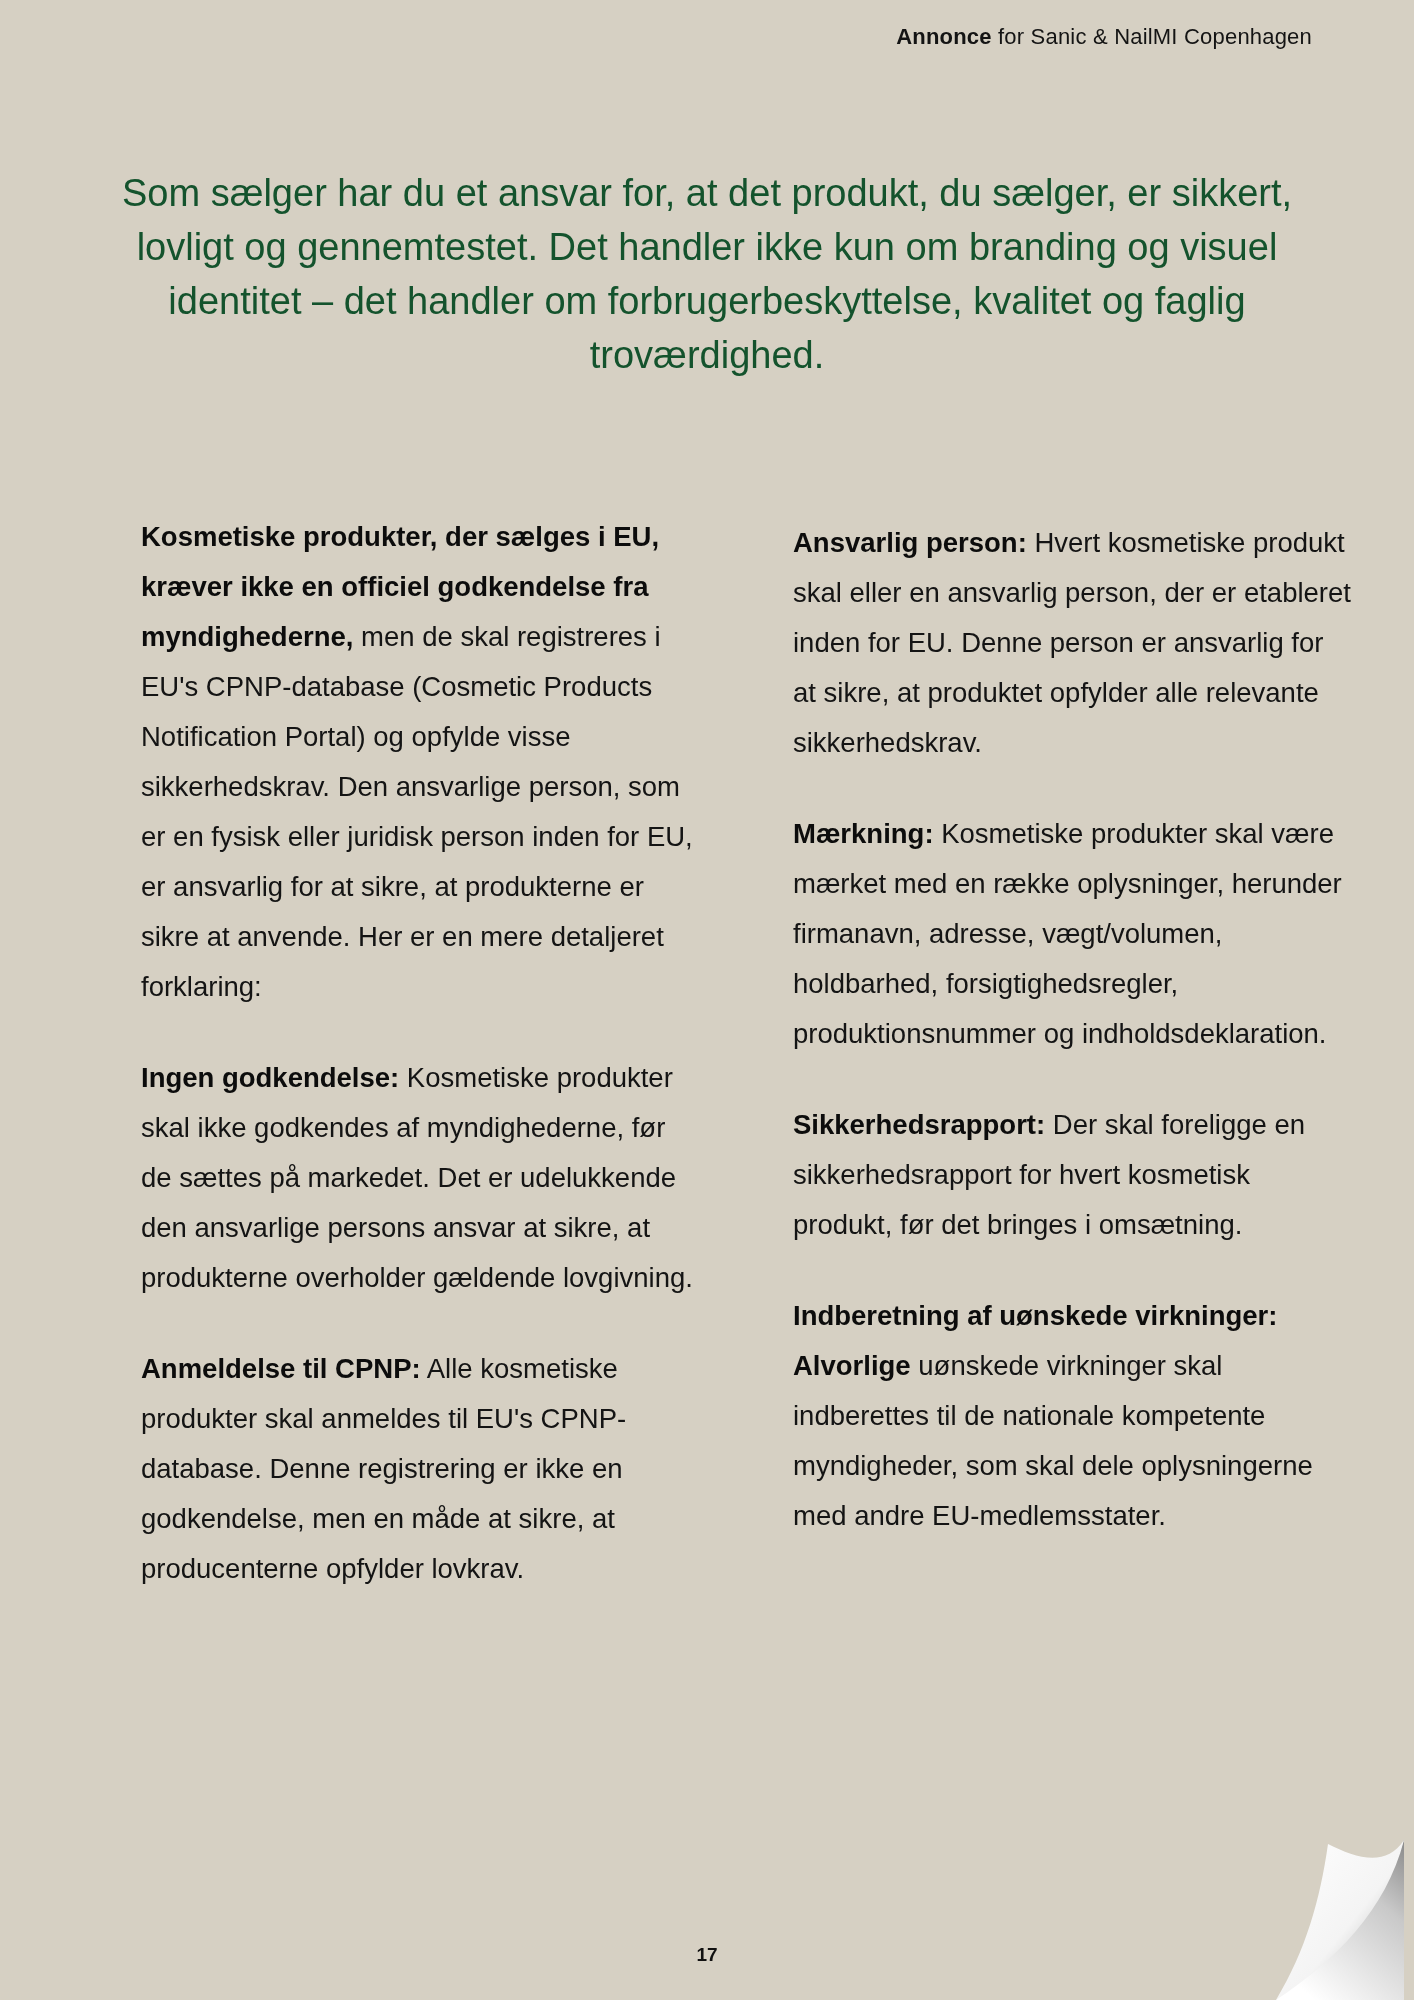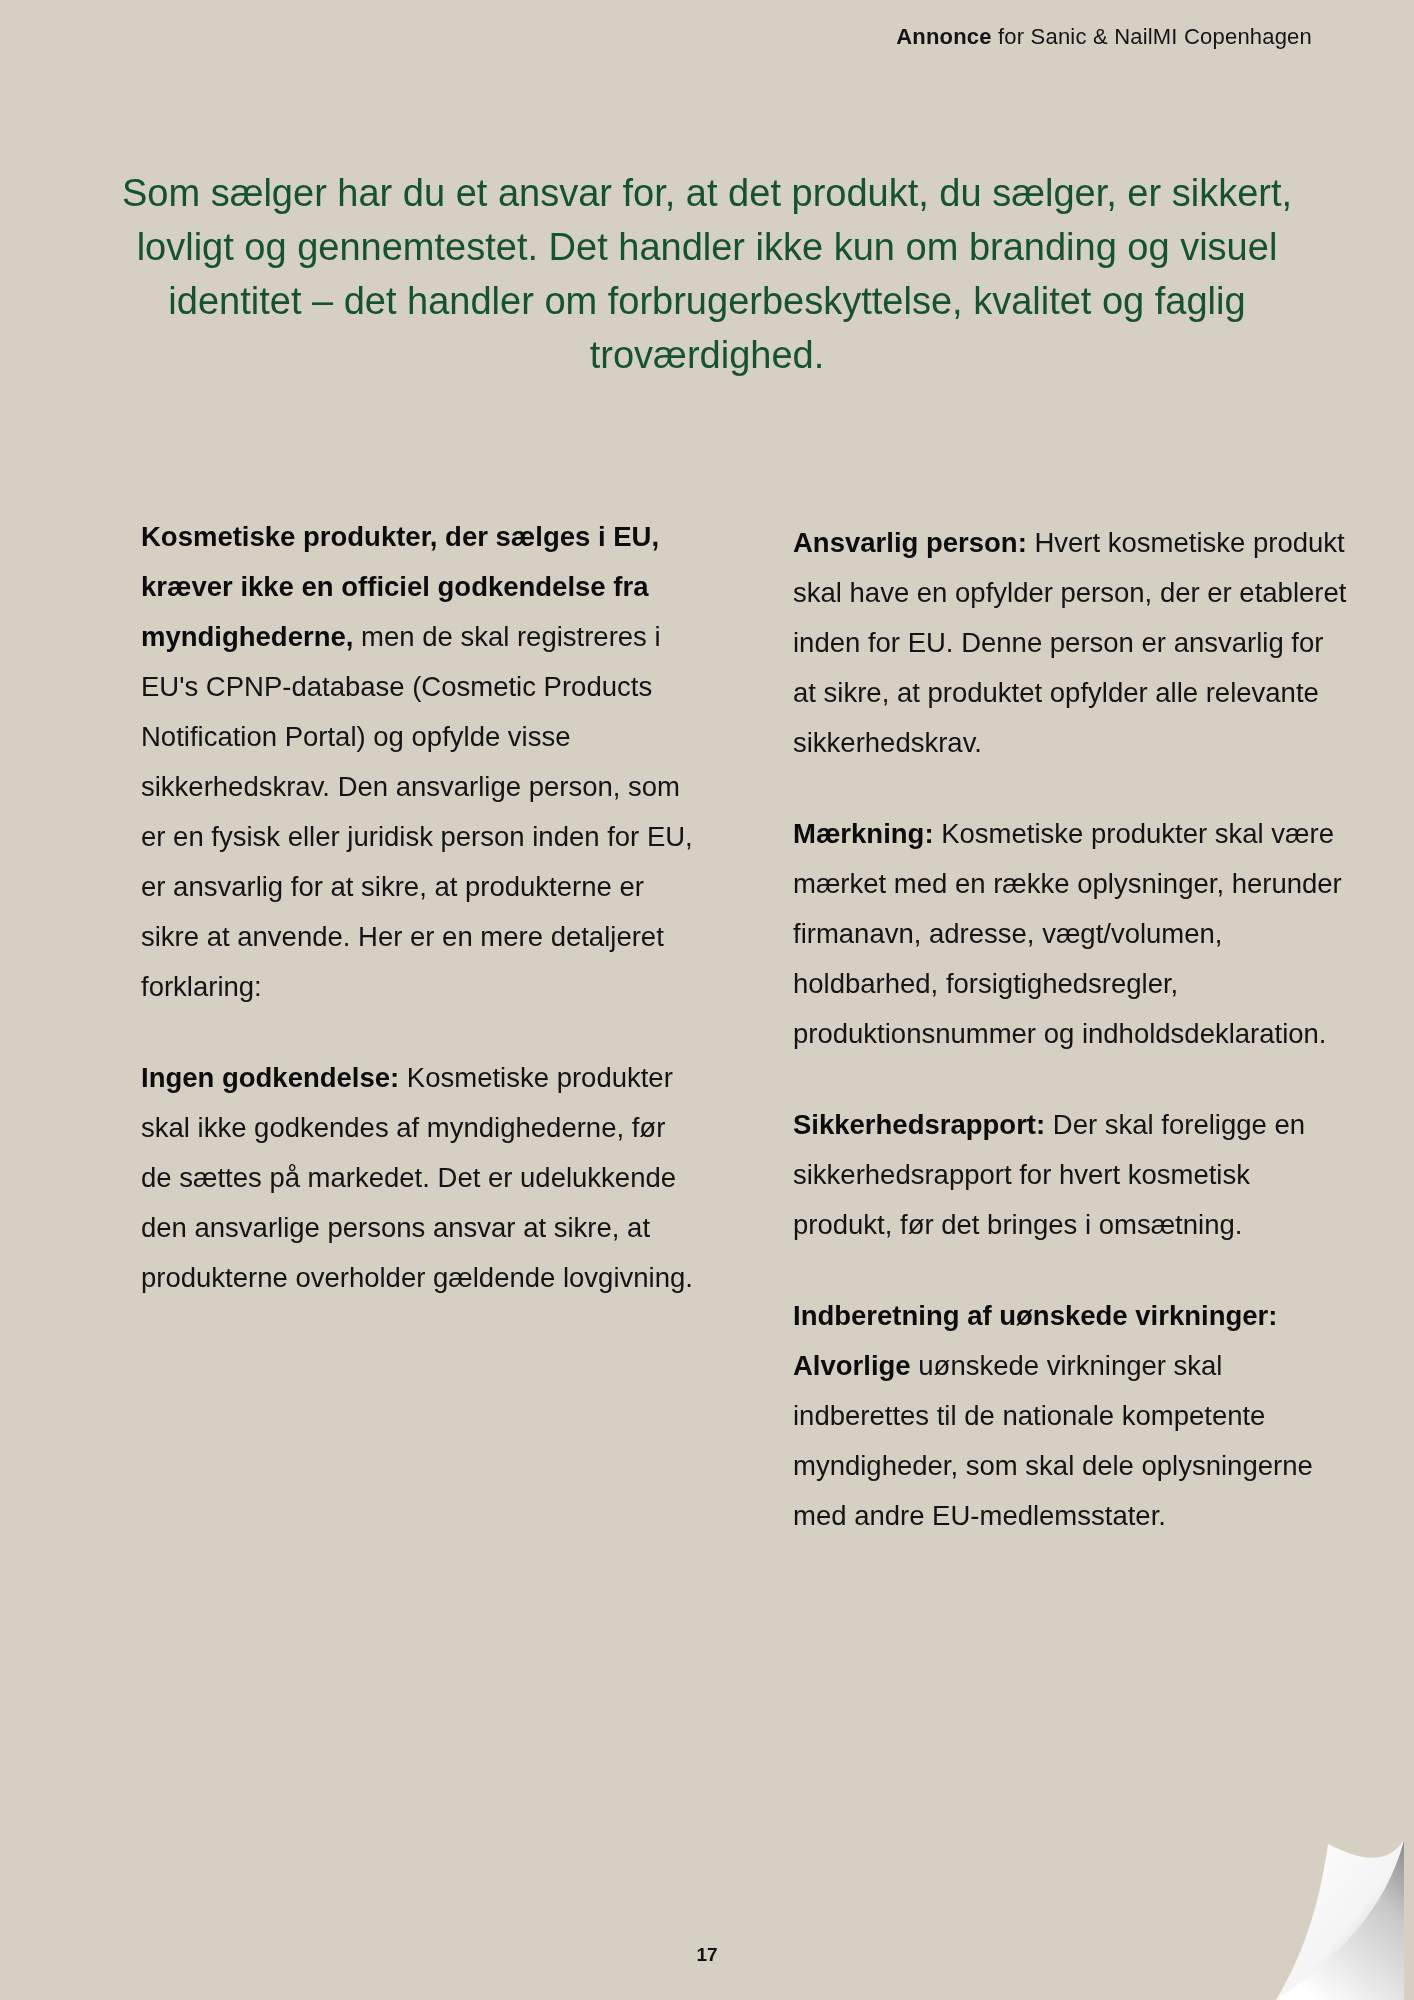--- a/index.html
+++ b/index.html
@@ -68,24 +68,25 @@
 
 <div class="header">
   <b>Annonce</b><span> for Sanic &amp; NailMI Copenhagen</span>
 </div>
 
 <div class="intro">Som sælger har du et ansvar for, at det produkt, du sælger, er sikkert, lovligt og gennemtestet. Det handler ikke kun om branding og visuel identitet – det handler om forbrugerbeskyttelse, kvalitet og faglig troværdighed.</div>
 
 <div class="col col-left">
   <p><b>Kosmetiske produkter, der sælges i EU, kræver ikke en officiel godkendelse fra myndighederne,</b><span> men de skal registreres i EU's CPNP-database (Cosmetic Products Notification Portal) og opfylde visse sikkerhedskrav. Den ansvarlige person, som er en fysisk eller juridisk person inden for EU, er ansvarlig for at sikre, at produkterne er sikre at anvende. Her er en mere detaljeret forklaring:</span></p>
   <p><b>Ingen godkendelse:</b><span> Kosmetiske produkter skal ikke godkendes af myndighederne, før de sættes på markedet. Det er udelukkende den ansvarlige persons ansvar at sikre, at produkterne overholder gældende lovgivning.</span></p>
+  <p><b>Anmeldelse til CPNP:</b><span> Alle kosmetiske produkter skal anmeldes til EU's CPNP-database. Denne registrering er ikke en godkendelse, men en måde at sikre, at producenterne opfylder lovkrav.</span></p>
 </div>
 
 <div class="col col-right">
-  <p><b>Ansvarlig person:</b><span> Hvert kosmetiske produkt skal have en opfylder person, der er etableret inden for EU. Denne person er ansvarlig for at sikre, at produktet opfylder alle relevante sikkerhedskrav.</span></p>
+  <p><b>Ansvarlig person:</b><span> Hvert kosmetiske produkt skal eller en ansvarlig person, der er etableret inden for EU. Denne person er ansvarlig for at sikre, at produktet opfylder alle relevante sikkerhedskrav.</span></p>
   <p><b>Mærkning:</b><span> Kosmetiske produkter skal være mærket med en række oplysninger, herunder firmanavn, adresse, vægt/volumen, holdbarhed, forsigtighedsregler, produktionsnummer og indholdsdeklaration.</span></p>
   <p><b>Sikkerhedsrapport:</b><span> Der skal foreligge en sikkerhedsrapport for hvert kosmetisk produkt, før det bringes i omsætning.</span></p>
   <p><b>Indberetning af uønskede virkninger: Alvorlige</b><span> uønskede virkninger skal indberettes til de nationale kompetente myndigheder, som skal dele oplysningerne med andre EU-medlemsstater.</span></p>
 </div>
 
 <div class="page-number">17</div>
 
 <svg class="page-curl" viewBox="0 0 130 190" preserveAspectRatio="none">
   <defs>
     <linearGradient id="curlFront" x1="0" y1="0" x2="1" y2="1">

